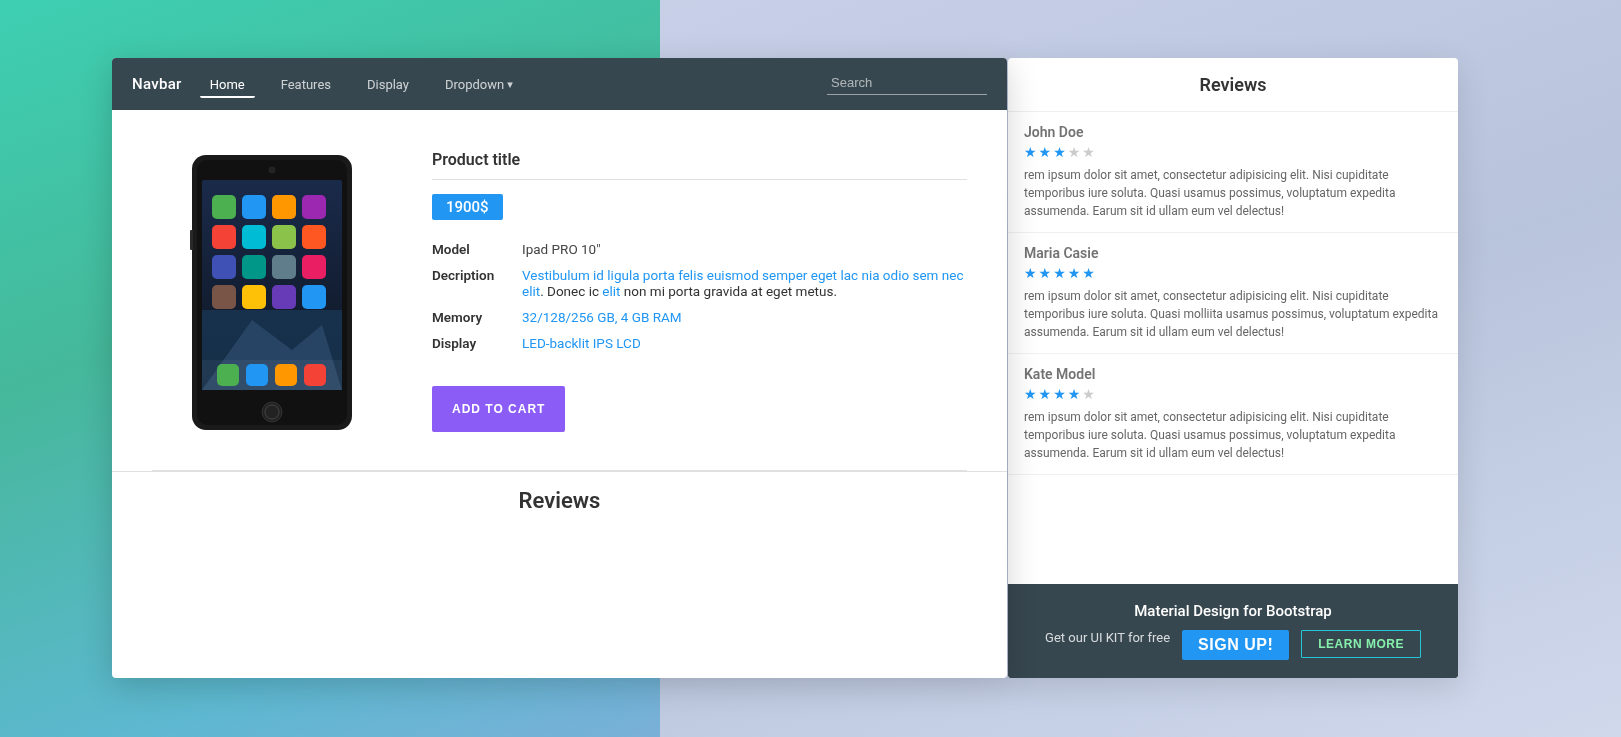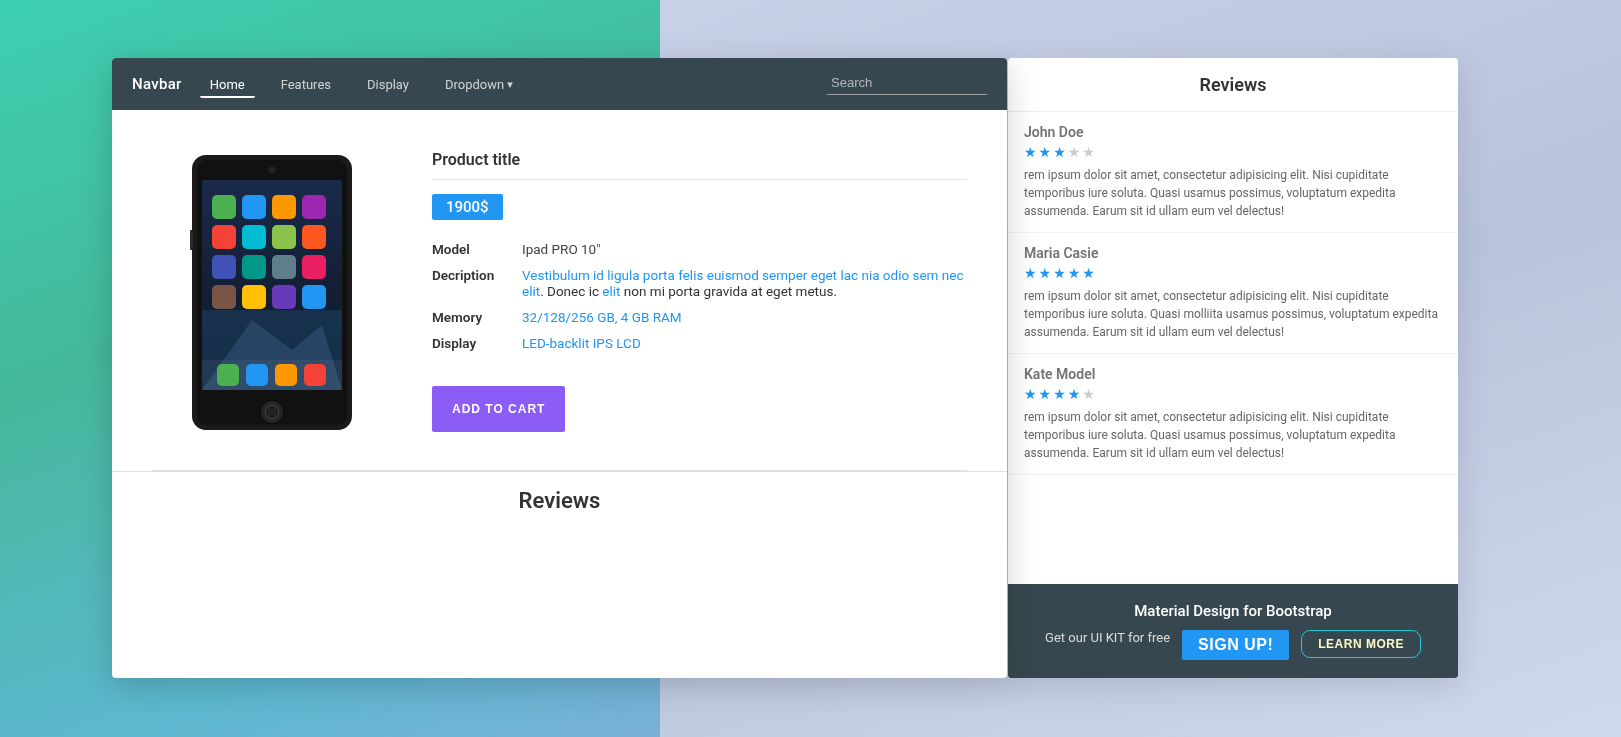--- a/index.html
+++ b/index.html
@@ -271,26 +271,26 @@
       padding: 6px 16px;
       font-size: 16px;
       font-weight: 600;
       border-radius: 2px;
       cursor: pointer;
       letter-spacing: 0.5px;
       text-transform: uppercase;
     }
     .footer-learn-btn {
       background: transparent;
-      color: #fef9c3;
+      color: #86efac;
       border: 1px solid #26c6da;
       padding: 6px 16px;
       font-size: 12px;
       font-weight: 600;
-      border-radius: 9px;
+      border-radius: 1px;
       cursor: pointer;
       letter-spacing: 0.5px;
       text-transform: uppercase;
     }
 
     
     .ipad-svg {
       width: 220px;
       height: 290px;
     }

